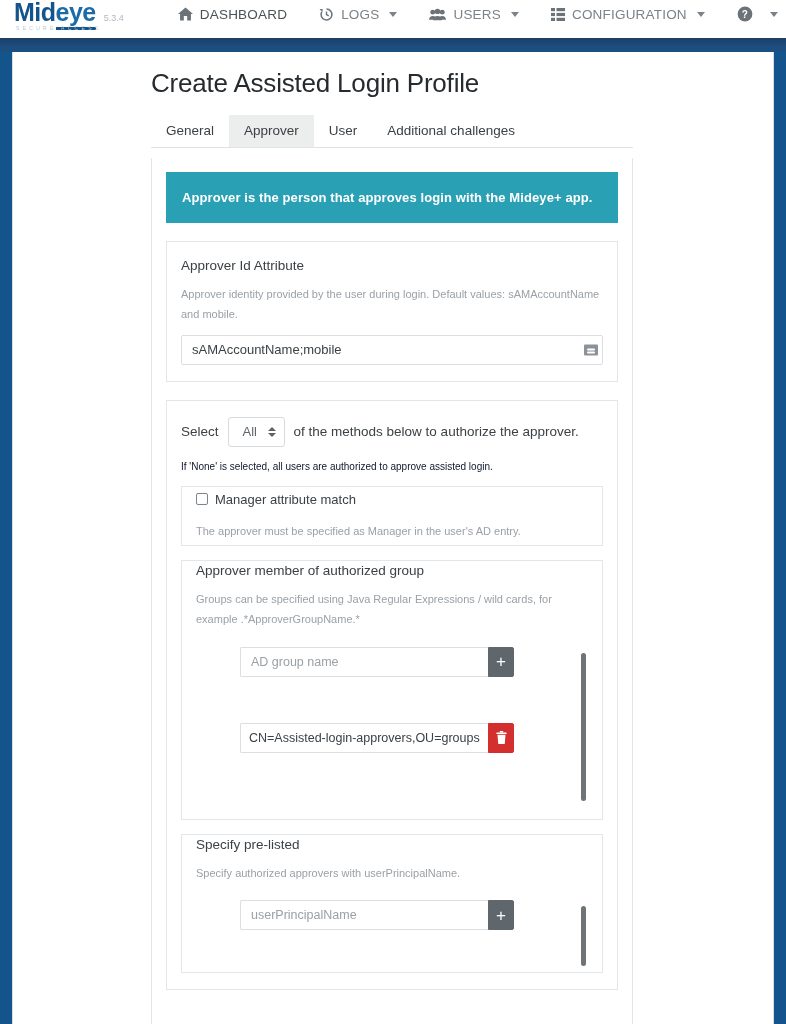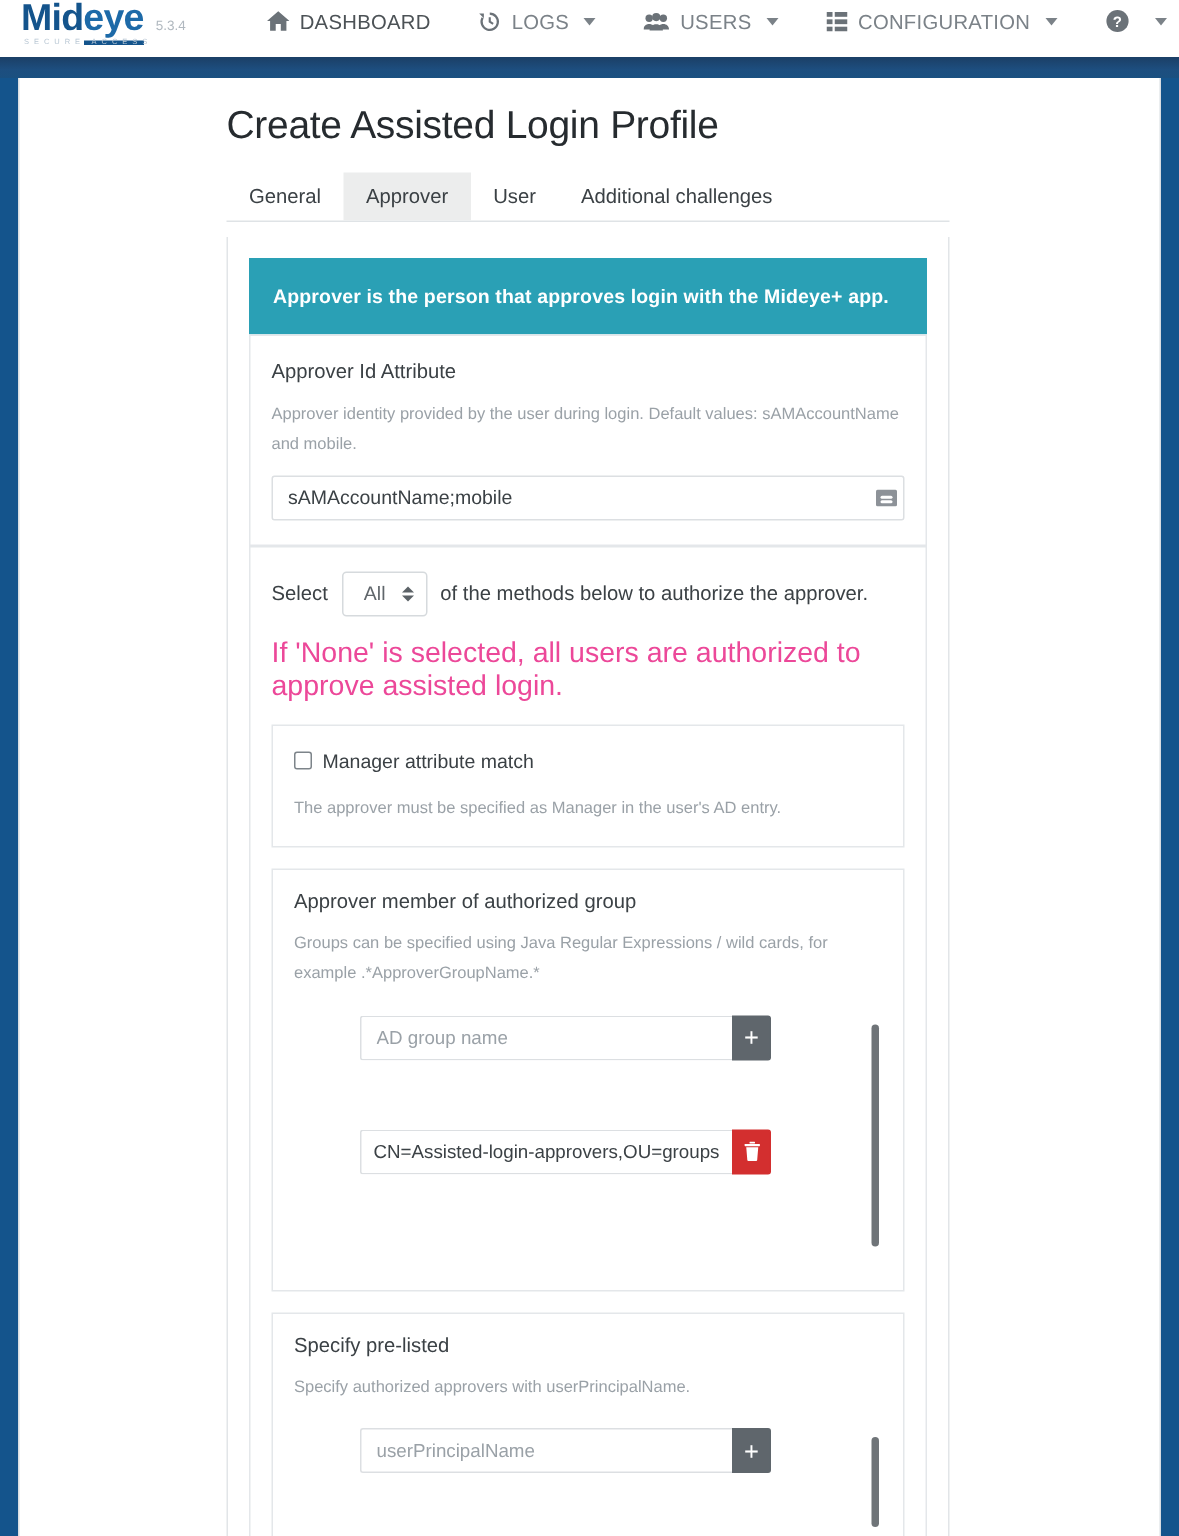--- a/index.html
+++ b/index.html
@@ -106,24 +106,25 @@
   }
 
   .banner {
     background: #2aa0b5; color: #ffffff;
     font-size: 13px; font-weight: bold;
     padding: 18px 16px; letter-spacing: 0.1px;
   }
 
   .panel {
     border: 1px solid #e4e7ea;
+    margin-top: 18px;
     padding: 16px 14px;
     background: #fff;
   }
-  .panel.inner { margin-top: 14px; padding: 13px 14px; }
+  .panel.inner { margin-top: 14px; padding: 2px 14px; }
 
   .panel-title {
     font-size: 13.5px; color: #3b4145;
     margin: 0 0 11px 0; font-weight: normal;
   }
   .hint {
     font-size: 11px; color: #9aa1a7;
     line-height: 1.85; margin: 0 0 10px 0;
   }
 
@@ -176,21 +177,21 @@
     position: absolute; right: 8px; top: 50%; transform: translateY(-50%);
     display: flex; flex-direction: column; gap: 2px;
   }
   .selbox .arrows i {
     width: 0; height: 0; display: block;
     border-left: 4px solid transparent;
     border-right: 4px solid transparent;
   }
   .selbox .arrows i.up   { border-bottom: 4px solid #5c6267; }
   .selbox .arrows i.down { border-top: 4px solid #5c6267; }
-  .sel-note { font-size: 19px; color: #ec4899; margin: 14px 0 0 0; }
+  .sel-note { font-size: 10px; color: #0f172a; margin: 14px 0 0 0; }
 
   .scrollarea { position: relative; padding-right: 18px; min-height: 170px; }
   .scrollarea.short { min-height: 70px; }
   .vscroll {
     position: absolute; right: 2px; top: 6px;
     width: 5px; border-radius: 3px; background: #6f7478;
   }
   .vscroll.tall  { height: 148px; }
   .vscroll.short { height: 60px; }
 

